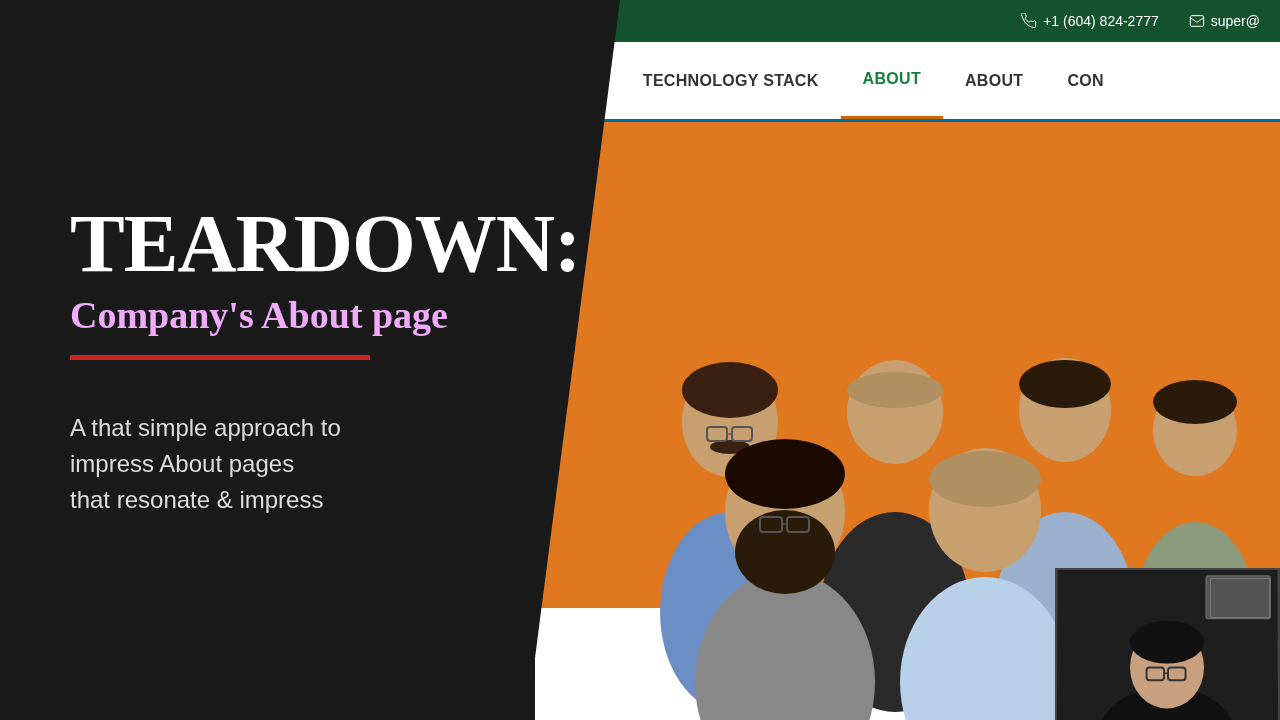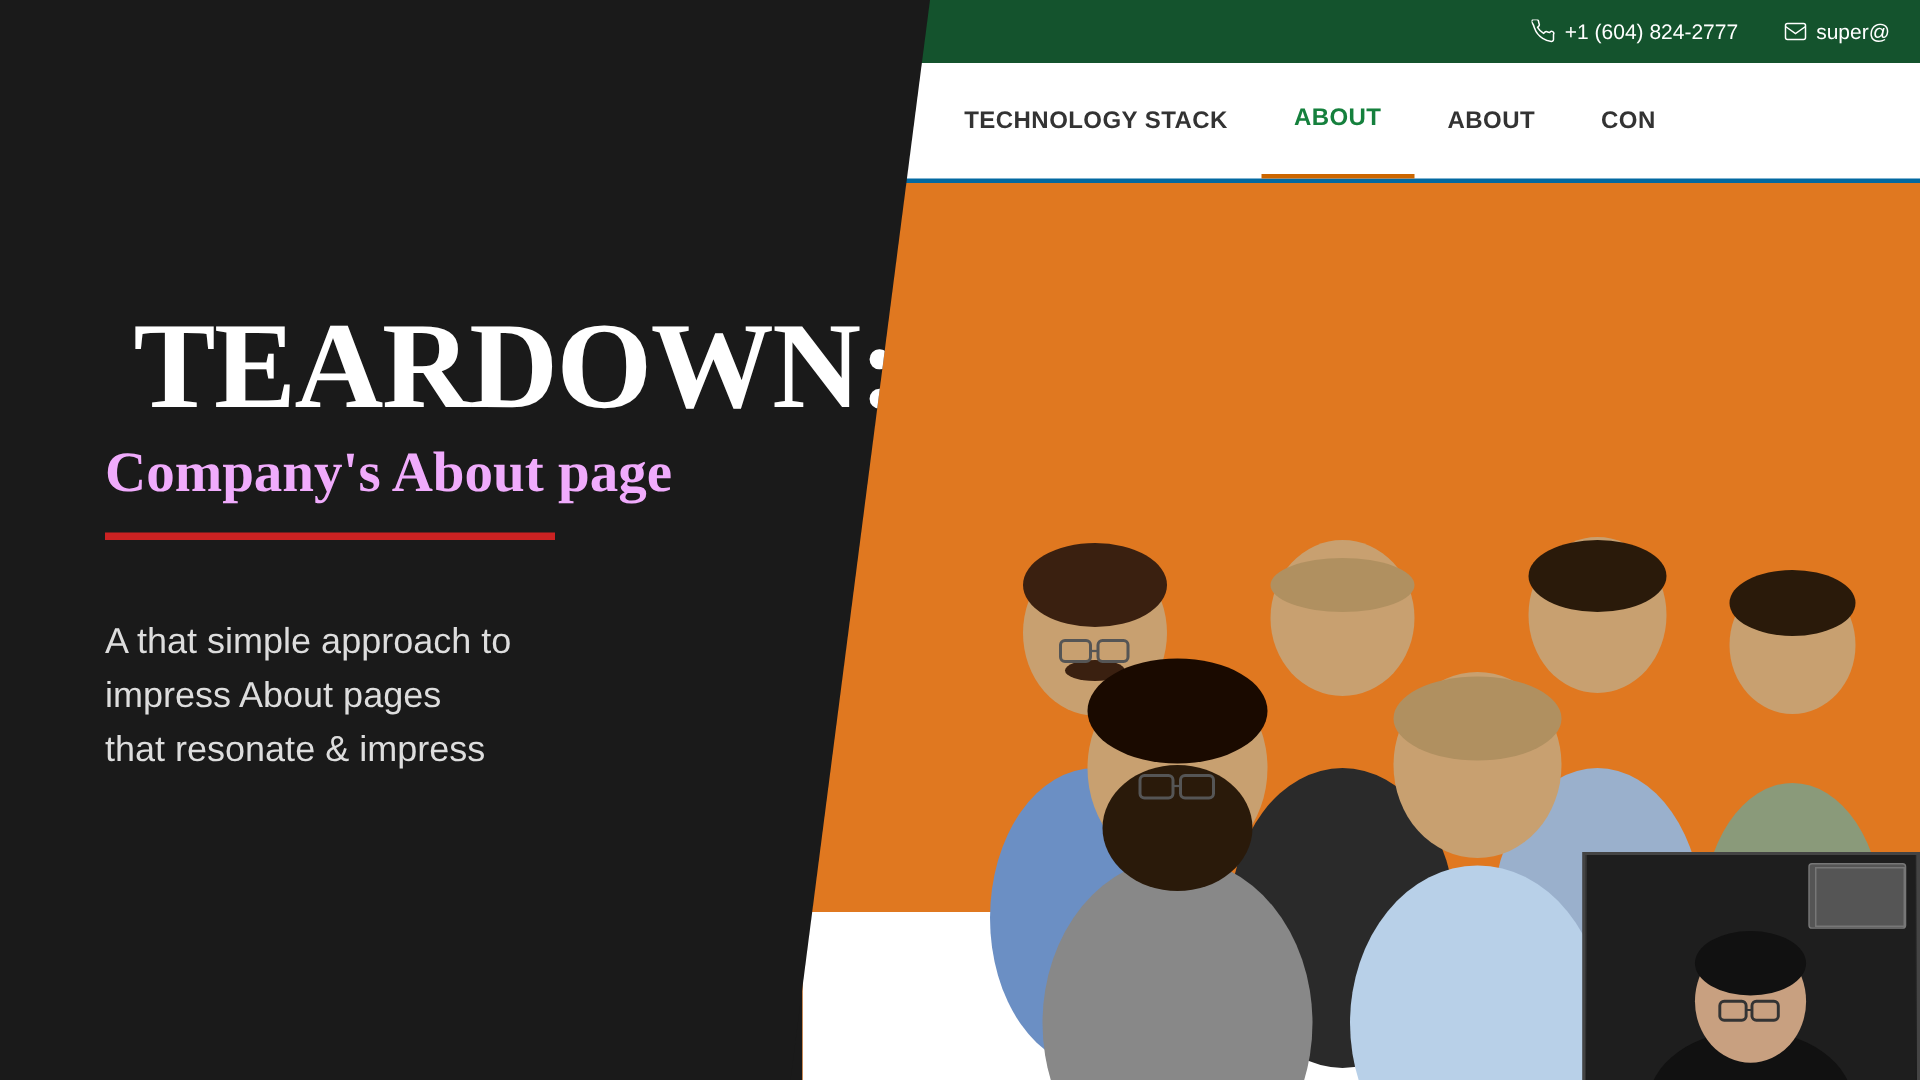--- a/index.html
+++ b/index.html
@@ -29,21 +29,20 @@
       padding: 60px 70px;
     }
 
     .title-teardown {
       font-size: 82px;
       font-weight: 900;
       color: #ffffff;
       line-height: 1;
       font-family: Georgia, 'Times New Roman', serif;
       letter-spacing: -1px;
-      margin-left: 19px;
     }
 
     .title-sub {
       font-size: 38px;
       font-weight: 700;
       color: #f0abfc;
       margin-top: 8px;
       font-family: Georgia, 'Times New Roman', serif;
     }
 

